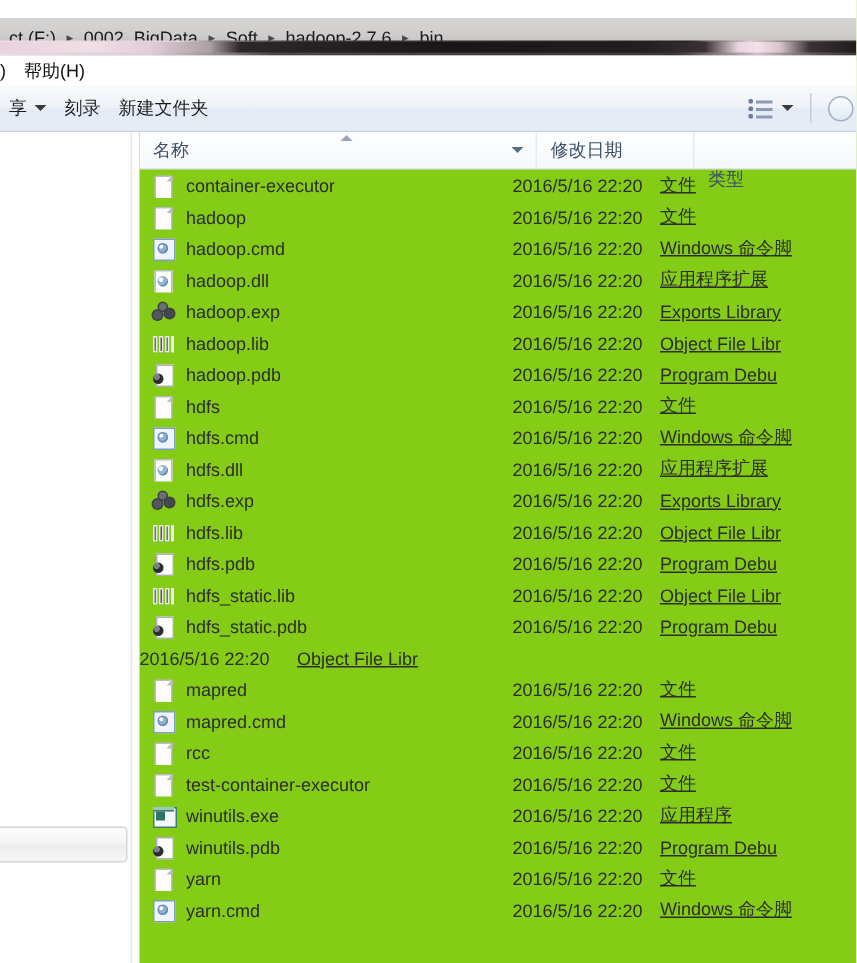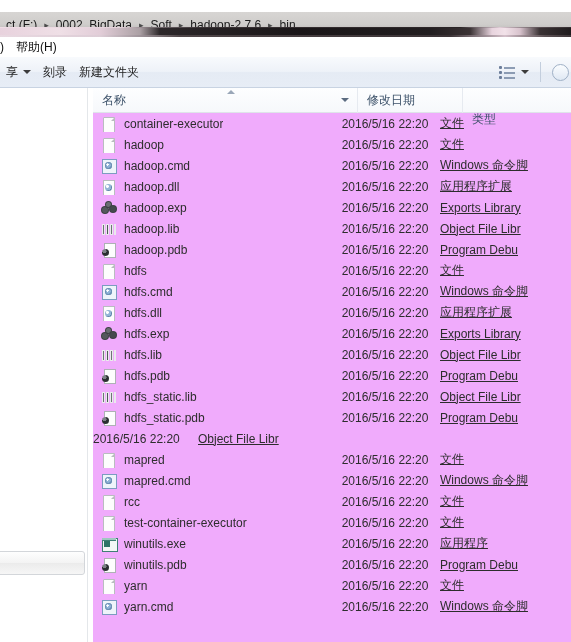--- a/index.html
+++ b/index.html
@@ -135,21 +135,21 @@
     border: 1px solid #d3d6da;
     border-radius: 3px;
     background: linear-gradient(to bottom, #fefefe 0%, #f3f3f3 50%, #ebebeb 51%, #f6f6f6 100%);
     box-sizing: border-box;
   }
 
   
   .detail {
     position: absolute; left: 93px; top: 88px;
     width: 478px; height: 554px;
-    background: #f0abfc;
+    background: #84cc16;
     overflow: hidden;
   }
   .colheader {
     position: relative;
     height: 25px;
     background: linear-gradient(to bottom, #fdfeff 0%, #f6f8fb 100%);
     border-bottom: 1px solid #dfe4ea;
     display: flex; align-items: center;
     box-sizing: border-box;
   }

